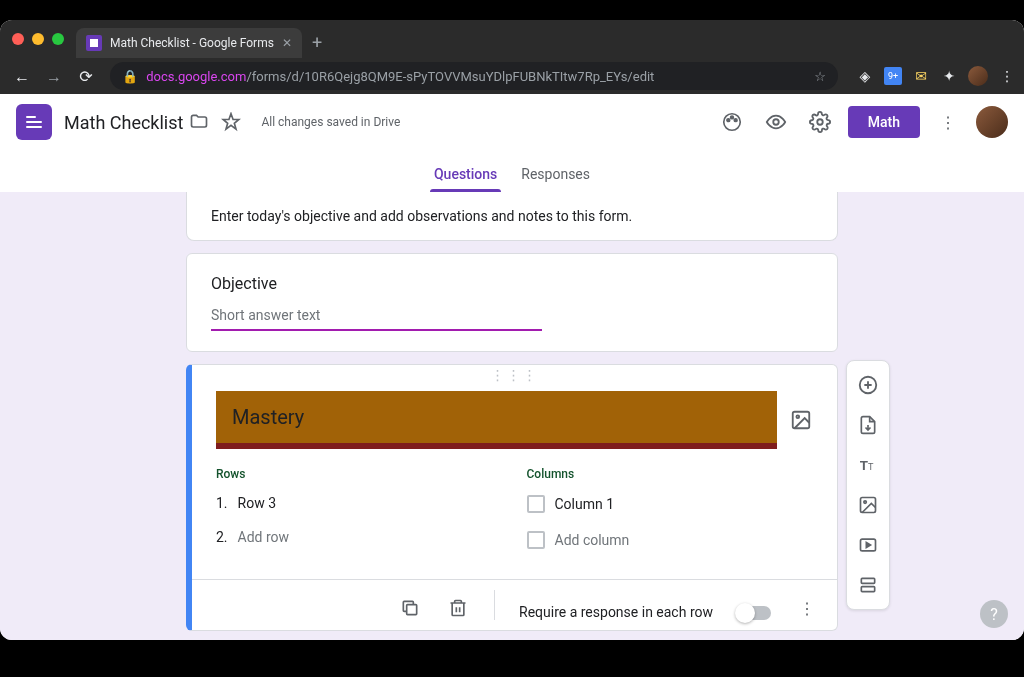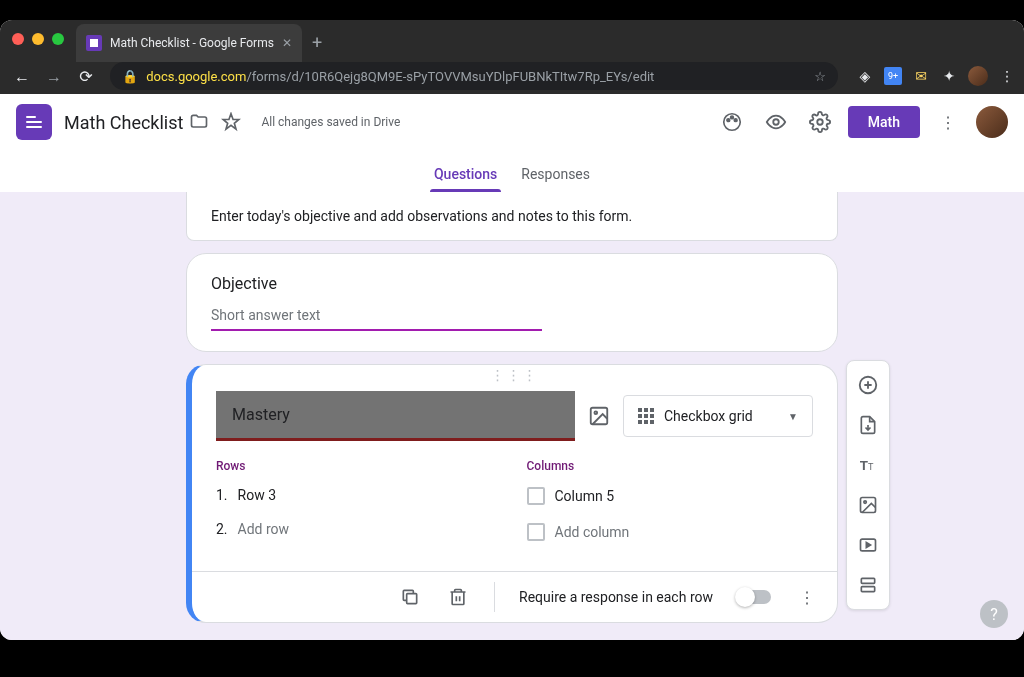--- a/index.html
+++ b/index.html
@@ -6,33 +6,33 @@
   body { background: #000; width: 1024px; height: 677px; overflow: hidden; }
   
   
   .browser-window { width: 1024px; height: 620px; background: #fff; border-radius: 12px; overflow: hidden; position: relative; margin-top: 20px; box-shadow: 0 10px 40px rgba(0,0,0,0.5); }
   .title-bar { background: #2b2b2b; height: 38px; display: flex; align-items: center; padding: 0 12px; }
   .traffic-lights { display: flex; gap: 8px; margin-right: 12px; }
   .light { width: 12px; height: 12px; border-radius: 50%; }
   .light.red { background: #ff5f57; }
   .light.yellow { background: #febc2e; }
   .light.green { background: #28c840; }
-  .tab { background: #3c3c3c; height: 38px; border-radius: 8px 8px 0 0; display: flex; align-items: center; padding: 0 10px; color: #e8eaed; font-size: 12px; margin-top: 8px; gap: 8px; }
+  .tab { background: #3c3c3c; height: 30px; border-radius: 8px 8px 0 0; display: flex; align-items: center; padding: 0 10px; color: #e8eaed; font-size: 12px; margin-top: 8px; gap: 8px; }
   .tab-favicon { width: 16px; height: 16px; background: #673ab7; border-radius: 2px; display: flex; align-items: center; justify-content: center; }
   .tab-favicon::before { content: ""; width: 8px; height: 8px; background: #fff; }
   .tab-close { color: #9aa0a6; cursor: pointer; }
   .new-tab { color: #9aa0a6; margin-left: 10px; font-size: 18px; cursor: pointer; margin-top: 6px; }
   
   .address-bar-row { background: #2b2b2b; height: 36px; display: flex; align-items: center; padding: 0 8px; gap: 4px; }
   .nav-btn { width: 28px; height: 28px; display: flex; align-items: center; justify-content: center; color: #9aa0a6; cursor: pointer; border-radius: 50%; }
   .nav-btn.active { color: #e8eaed; }
   .address-bar { flex: 1; background: #202124; border-radius: 14px; height: 28px; display: flex; align-items: center; padding: 0 12px; color: #9aa0a6; font-size: 13px; margin: 0 6px; }
   .lock-icon { margin-right: 8px; color: #9aa0a6; }
   .url-text { color: #e8eaed; }
-  .url-text .domain { color: #fde047; }
+  .url-text .domain { color: #d946ef; }
   .url-text .path { color: #9aa0a6; text-align: center; }
   .star-addr { margin-left: auto; color: #9aa0a6; }
   .ext-icons { display: flex; gap: 10px; align-items: center; margin-left: 8px; }
   .ext-icon { width: 18px; height: 18px; display: flex; align-items: center; justify-content: center; font-size: 14px; }
   .avatar-small { width: 20px; height: 20px; border-radius: 50%; background: linear-gradient(135deg, #8b5a3c, #4a2c1a); }
   
   
   .app-content { height: calc(100% - 74px); background: #f0ebf8; overflow: hidden; position: relative; }
   .app-header { background: #fff; height: 98px; }
   .header-top { display: flex; align-items: center; padding: 8px 16px; height: 56px; }
@@ -49,45 +49,45 @@
   
   .header-tabs { display: flex; justify-content: center; height: 42px; align-items: flex-end; }
   .htab { padding: 0 12px 10px; font-size: 14px; color: #5f6368; cursor: pointer; position: relative; }
   .htab.active { color: #673ab7; font-weight: 500; }
   .htab.active::after { content: ""; position: absolute; bottom: 0; left: 8px; right: 8px; height: 3px; background: #673ab7; border-radius: 3px 3px 0 0; }
   
   
   .form-area { padding: 0 0 20px; position: relative; height: calc(100% - 98px); overflow-y: auto; }
   .form-center { width: 652px; margin: 0 auto; position: relative; }
   
-  .card { background: #fff; border-radius: 20px; border: 1px solid #dadce0; margin-bottom: 12px; padding: 20px 24px; }
+  .card { background: #fff; border-radius: 6px; border: 1px solid #dadce0; margin-bottom: 12px; padding: 20px 24px; }
   .card.desc { padding: 16px 24px; font-size: 14px; color: #202124; border-top: none; border-radius: 0 0 8px 8px;}
   .card.objective .q-title { font-size: 16px; color: #202124; margin-bottom: 14px; }
   .short-answer { font-size: 14px; color: #70757a; border-bottom: 2px solid #a21caf; padding-bottom: 6px; width: 55%; }
   
   .card.active-card { border-left: 6px solid #4285f4; padding: 0; position: relative; }
   .drag-handle { text-align: center; color: #bdc1c6; font-size: 14px; padding: 2px 0; cursor: move; letter-spacing: 2px; }
   .active-inner { padding: 6px 24px 0; }
   .q-row { display: flex; align-items: center; gap: 12px; margin-bottom: 18px; }
-  .q-title-input { flex: 1; background: #737373; border-bottom: 3px solid #7f1d1d; padding: 14px 16px; font-size: 16px; color: #202124; }
+  .q-title-input { flex: 1; background: #a16207; border-bottom: 6px solid #7f1d1d; padding: 14px 16px; font-size: 20px; color: #202124; }
   .img-btn { width: 24px; height: 24px; color: #5f6368; display:flex; align-items:center; justify-content:center; cursor:pointer; }
   .type-select { border: 1px solid #dadce0; border-radius: 4px; padding: 12px 14px; display: flex; align-items: center; gap: 10px; font-size: 14px; color: #202124; cursor: pointer; width: 190px; }
   .type-grid { display: grid; grid-template-columns: repeat(3, 4px); grid-template-rows: repeat(3, 4px); gap: 2px; }
   .type-grid span { background: #5f6368; }
   .dropdown-arrow { margin-left: auto; color: #5f6368; font-size: 10px; }
   
   .grid-cols { display: flex; gap: 24px; }
   .grid-col { flex: 1; }
-  .col-hdr { font-size: 12px; font-weight: 500; color: #701a75; margin-bottom: 14px; }
+  .col-hdr { font-size: 12px; font-weight: 500; color: #14532d; margin-bottom: 14px; }
   .grid-row { display: flex; align-items: center; font-size: 14px; color: #202124; margin-bottom: 18px; gap: 10px; }
   .grid-row .num { color: #202124; }
   .grid-row.ghost { color: #70757a; }
   .checkbox-box { width: 18px; height: 18px; border: 2px solid #bdc1c6; border-radius: 2px; }
   
-  .card-footer { border-top: 1px solid #dadce0; margin-top: 12px; padding: 10px 18px 10px 24px; display: flex; align-items: center; justify-content: flex-end; gap: 24px; }
+  .card-footer { border-top: 1px solid #dadce0; margin-top: 12px; padding: 10px 18px 10px 24px; display: flex; align-items: flex-end; justify-content: flex-end; gap: 24px; }
   .footer-icon { width: 24px; height: 24px; color: #5f6368; display:flex; align-items:center; justify-content:center; cursor:pointer; }
   .divider-v { width: 1px; height: 30px; background: #dadce0; }
   .require-text { font-size: 14px; color: #202124; }
   .toggle { width: 34px; height: 14px; background: #bdc1c6; border-radius: 7px; position: relative; cursor: pointer; }
   .toggle::after { content: ""; position: absolute; width: 20px; height: 20px; background: #fff; border-radius: 50%; top: -3px; left: -2px; box-shadow: 0 1px 3px rgba(0,0,0,0.3); }
   
   
   .float-toolbar { position: absolute; right: -52px; top: 168px; background: #fff; border: 1px solid #dadce0; border-radius: 8px; width: 44px; padding: 6px 0; display: flex; flex-direction: column; align-items: center; gap: 4px; box-shadow: 0 1px 3px rgba(0,0,0,0.1); }
   .ft-btn { width: 36px; height: 36px; display: flex; align-items: center; justify-content: center; color: #5f6368; cursor: pointer; border-radius: 50%; }
   
@@ -203,55 +203,40 @@
           <div class="drag-handle">⋮⋮⋮</div>
           <div class="active-inner">
             <div class="q-row">
               <div class="q-title-input">Mastery</div>
               <div class="img-btn">
                 <svg width="22" height="22" viewBox="0 0 24 24" fill="none" stroke="currentColor" stroke-width="2">
                     <rect x="3" y="3" width="18" height="18" rx="2"></rect>
                     <circle cx="8.5" cy="8.5" r="1.5"></circle>
                     <path d="M21 15l-5-5L5 21"></path>
                   </svg>
-              </div>
-              <div class="type-select">
-                <div class="type-grid">
-                  <span></span>
-                    <span></span>
-                    <span></span>
-                    <span></span>
-                    <span></span>
-                    <span></span>
-                    <span></span>
-                    <span></span>
-                    <span></span>
-                </div>
-                <span>Checkbox grid</span>
-                <span class="dropdown-arrow">▼</span>
               </div>
             </div>
 
             <div class="grid-cols">
               <div class="grid-col">
                 <div class="col-hdr">Rows</div>
                 <div class="grid-row">
                   <span class="num">1.</span>
                   <span>Row 3</span>
                 </div>
                 <div class="grid-row ghost">
                   <span class="num">2.</span>
                   <span>Add row</span>
                 </div>
               </div>
               <div class="grid-col">
                 <div class="col-hdr">Columns</div>
                 <div class="grid-row">
                   <div class="checkbox-box"></div>
-                  <span>Column 5</span>
+                  <span>Column 1</span>
                 </div>
                 <div class="grid-row ghost">
                   <div class="checkbox-box"></div>
                   <span>Add column</span>
                 </div>
               </div>
             </div>
           </div>
 
           <div class="card-footer">

